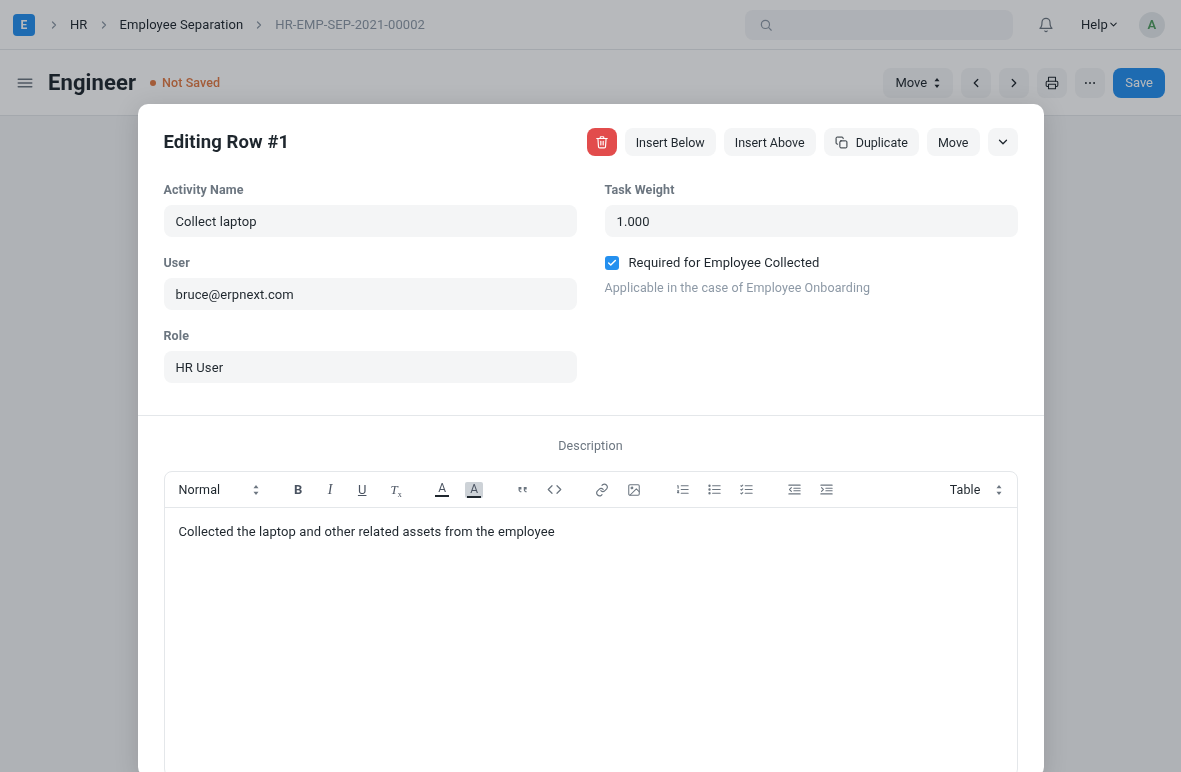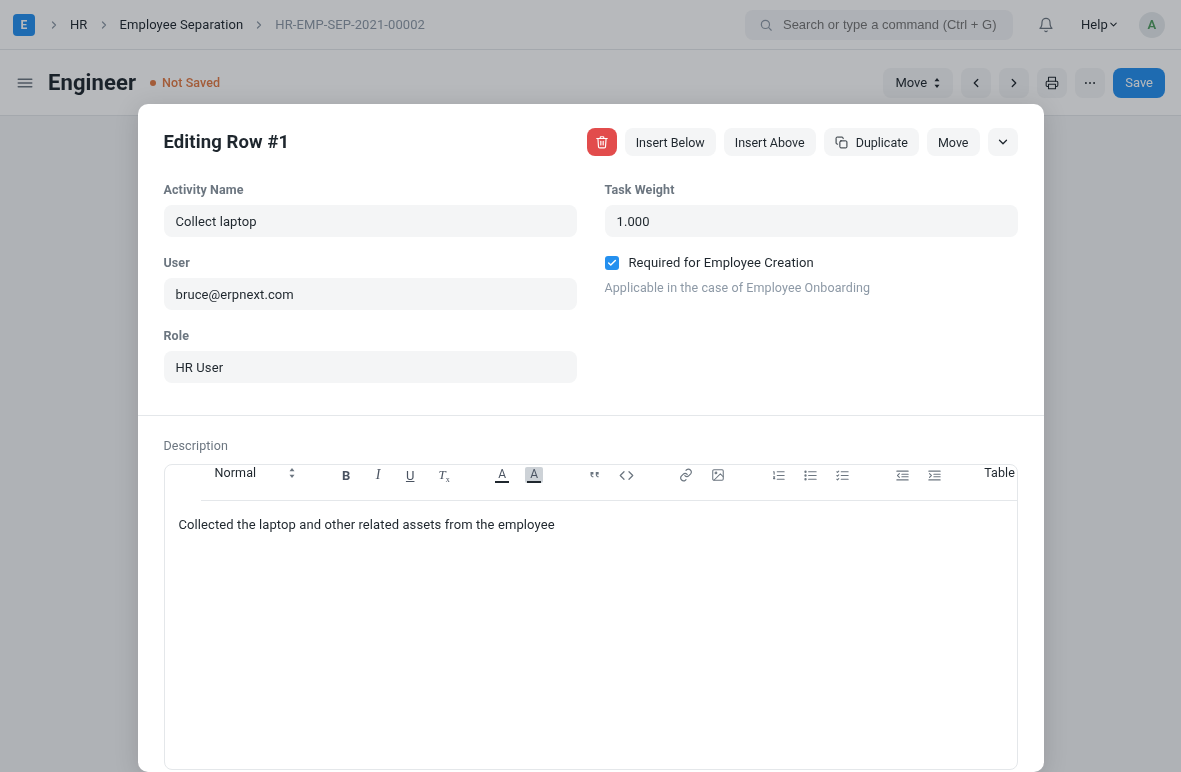--- a/index.html
+++ b/index.html
@@ -113,30 +113,29 @@
   }
 
   .check-row{display:flex;align-items:center;gap:10px;font-size:13px;color:var(--text);}
   .checkbox{
     width:14px;height:14px;border-radius:3px;background:var(--primary);display:flex;align-items:center;justify-content:center;
   }
   .help-text{color:var(--muted);font-size:12.5px;margin-top:10px;}
 
   .hr{height:1px;background:var(--border);margin:32px -26px 22px;}
 
-  .desc-label{font-size:12.5px;color:var(--muted2);margin-bottom:11px;}
+  .desc-label{font-size:12.5px;color:var(--muted2);margin-bottom:18px;text-align:center;}
 
   .editor{
     border:1px solid var(--border);border-radius:8px;overflow:hidden;
   }
   .toolbar{
-    display:flex;align-items:flex-start;height:36px;border-bottom:1px solid var(--border);
-    padding:0 14px;gap:16px;
+    display:flex;align-items:center;height:36px;border-bottom:1px solid var(--border);
+    padding:0 14px;gap:4px;
     color:var(--muted2);
-    margin-left:36px;
   }
   .tb-group{display:flex;align-items:center;gap:12px;padding:0 12px;}
   .tb-group.first{padding-left:0;}
   .tb-item{display:flex;align-items:center;justify-content:center;width:20px;height:20px;color:var(--muted2);}
   .tb-select{display:flex;align-items:center;gap:6px;font-size:12.5px;color:var(--text);}
   .tb-select .sel-caret{display:inline-flex;color:var(--muted2);}
 
   .editor-body{
     min-height:268px;padding:14px 14px;font-size:13px;color:var(--text);line-height:1.5;
   }
@@ -179,21 +178,20 @@
     <span class="crumb last">HR-EMP-SEP-2021-00002</span>
   </div>
   <div class="nav-spacer"></div>
   <div class="search">
     <span>
       <svg width="14" height="14" viewBox="0 0 24 24" fill="none" stroke="currentColor" stroke-width="2" stroke-linecap="round" stroke-linejoin="round">
           <circle cx="11" cy="11" r="7"></circle>
           <line x1="21" y1="21" x2="16.65" y2="16.65"></line>
         </svg>
     </span>
-    <input type="text" placeholder="Search or type a command (Ctrl + G)" style="">
   </div>
   <div class="nav-icon-btn">
     <span>
       <svg width="16" height="16" viewBox="0 0 24 24" fill="none" stroke="currentColor" stroke-width="1.8" stroke-linecap="round" stroke-linejoin="round">
           <path d="M18 8a6 6 0 0 0-12 0c0 7-3 9-3 9h18s-3-2-3-9"></path>
           <path d="M13.73 21a2 2 0 0 1-3.46 0"></path>
         </svg>
     </span>
   </div>
   <div class="help-link">
@@ -345,21 +343,21 @@
             <span>1.000</span>
           </div>
       </div>
       <div>
         <div class="check-row">
           <span class="checkbox">
             <svg width="10" height="10" viewBox="0 0 24 24" fill="none" stroke="#fff" stroke-width="3.5" stroke-linecap="round" stroke-linejoin="round">
                 <polyline points="20 6 9 17 4 12"></polyline>
               </svg>
           </span>
-          <span>Required for Employee Creation</span>
+          <span>Required for Employee Collected</span>
         </div>
         <div class="help-text">Applicable in the case of Employee Onboarding</div>
       </div>
     </div>
   </div>
 
   <div class="hr"></div>
 
   <div class="desc-label">Description</div>
 

